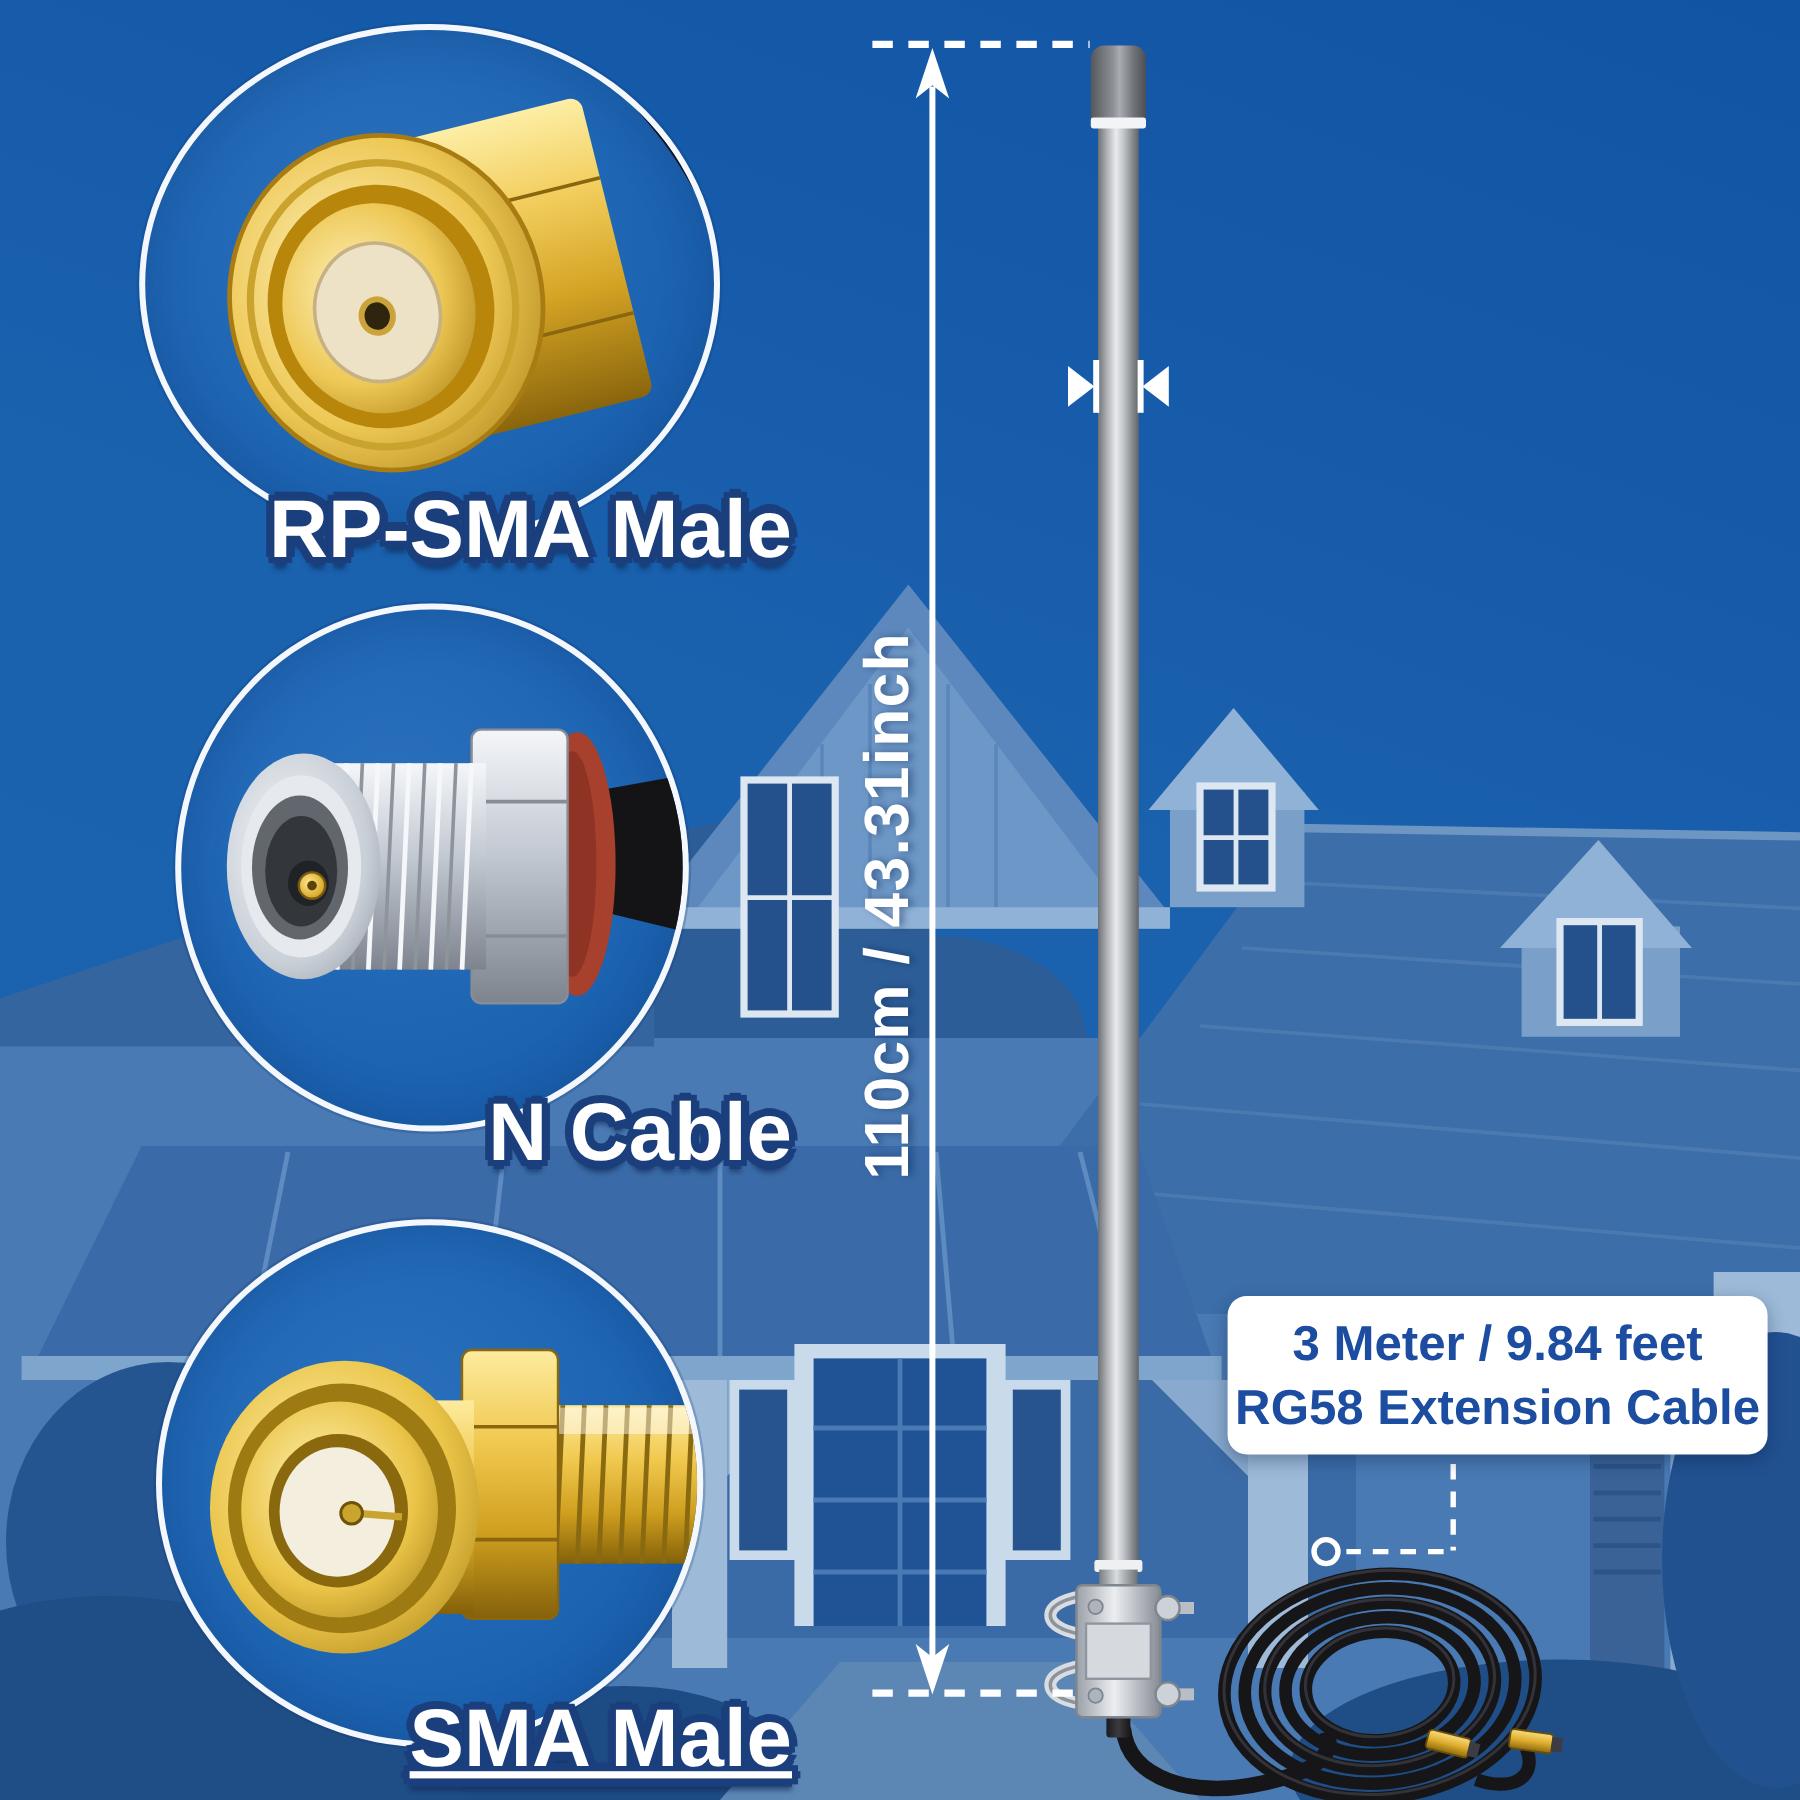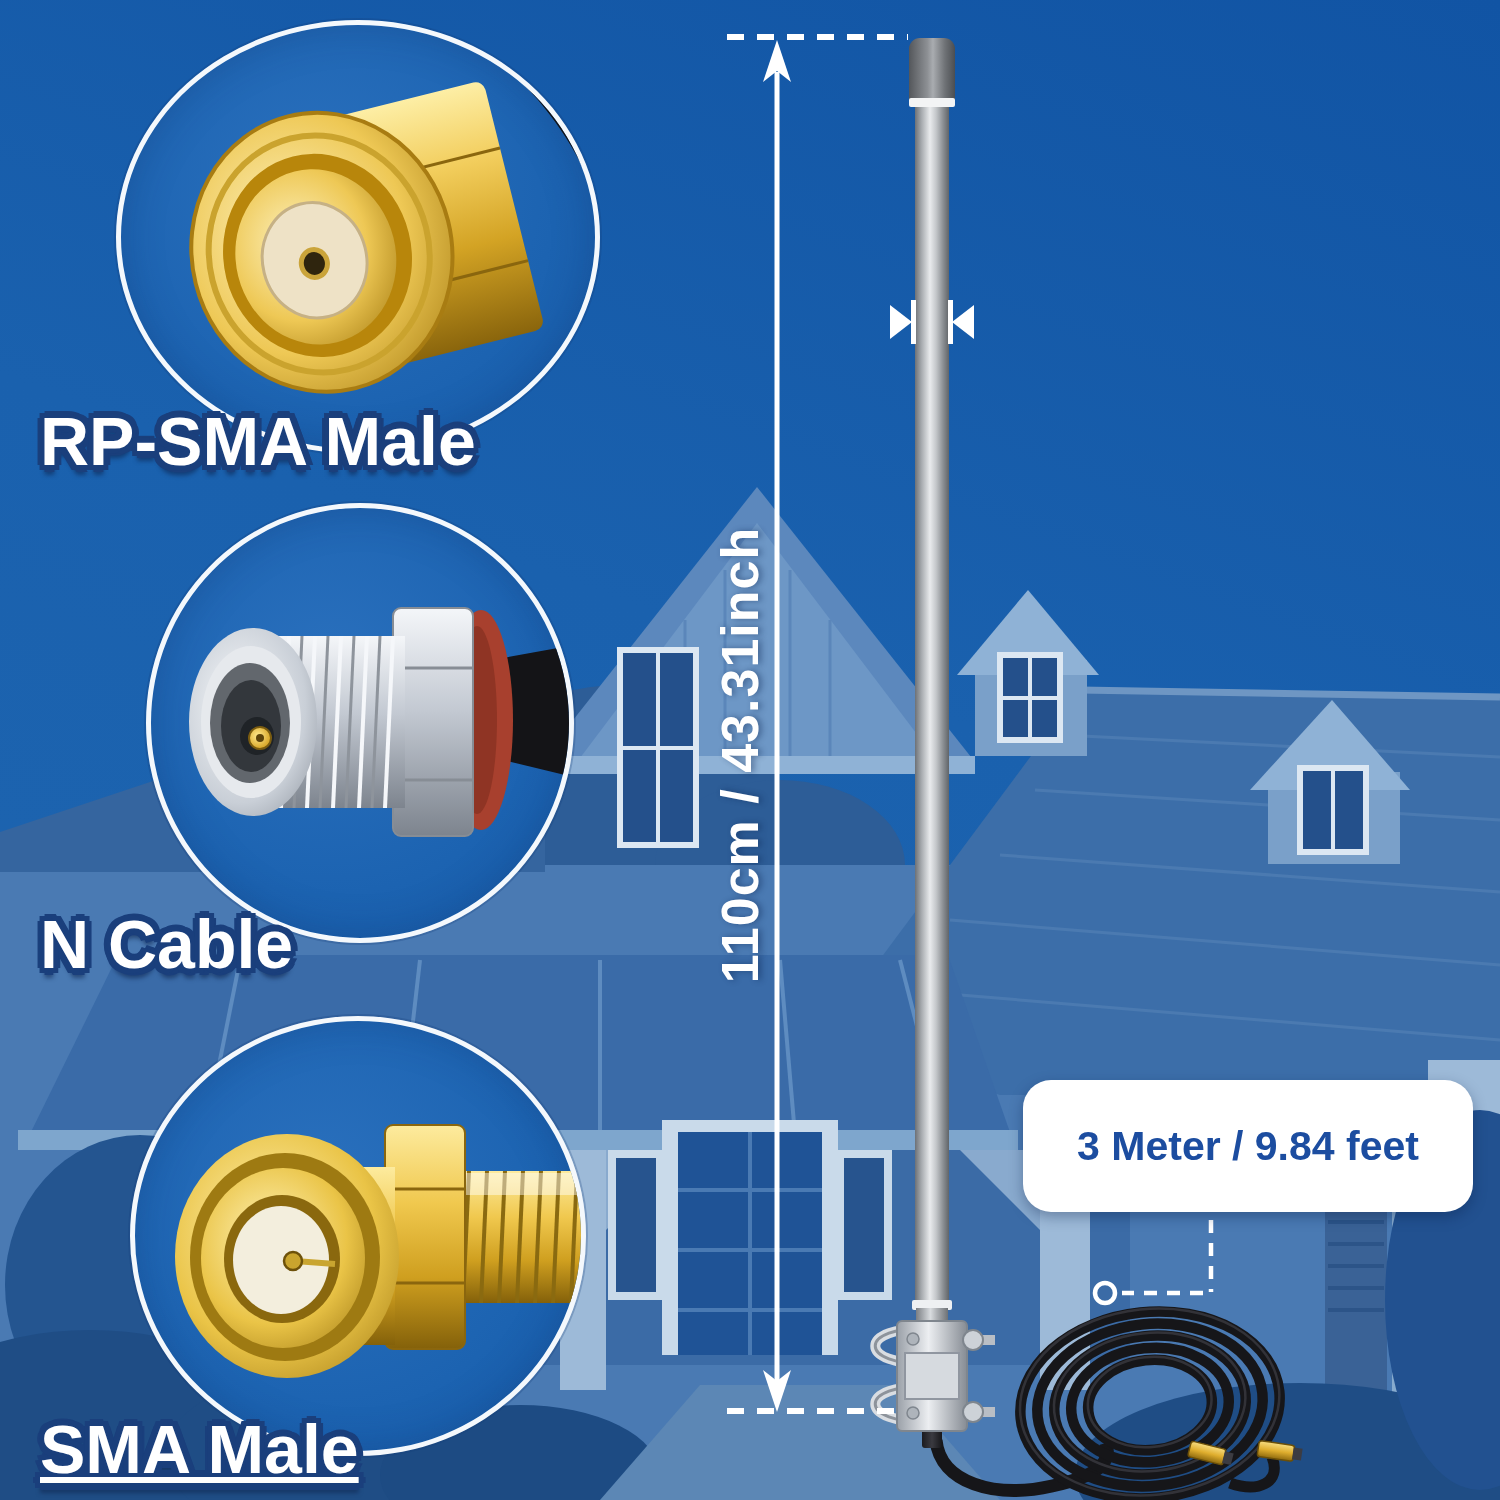--- a/index.html
+++ b/index.html
@@ -11,21 +11,21 @@
   .abs{position:absolute;}
   svg{display:block;}
   
   .conn-circle{
     position:absolute;border:5px solid #f4f8fc;border-radius:50%;
     background:radial-gradient(circle at 42% 38%, #2a70bd 0%, #1c63b1 62%, #175ba9 100%);
     overflow:hidden;box-shadow:0 0 0 2px rgba(20,60,120,.25), inset 0 0 40px rgba(10,40,90,.25);
   }
   .conn-circle svg{width:100%;height:100%;}
   .conn-label{
-    position:absolute;text-align:left;color:#fff;font-weight:bold;font-size:68px;
+    position:absolute;text-align:right;color:#fff;font-weight:bold;font-size:68px;
     letter-spacing:0px;white-space:nowrap;
     text-shadow:
       -5px -5px 0 #1a3f7c, 5px -5px 0 #1a3f7c, -5px 5px 0 #1a3f7c, 5px 5px 0 #1a3f7c,
       -7px 0 0 #1a3f7c, 7px 0 0 #1a3f7c, 0 -7px 0 #1a3f7c, 0 7px 0 #1a3f7c,
       0 10px 4px rgba(12,35,75,.55);
   }
   
   .antenna-rod{
     left:915px;top:106px;width:34px;height:1200px;
     background:linear-gradient(90deg,#6d7176 0%,#a9adb1 20%,#e9ebed 44%,#c4c7ca 62%,#8d9195 82%,#606468 100%);
@@ -48,21 +48,21 @@
   
   .dim-text{
     position:absolute;color:#fff;font-weight:bold;white-space:nowrap;
     text-shadow:0 3px 6px rgba(10,35,80,.45);
   }
   .len-text{left:740px;top:755px;font-size:52px;letter-spacing:1px;
     transform:translate(-50%,-50%) rotate(-90deg);}
   .dia-text{left:985px;top:292px;font-size:54px;}
   
   .cable-box{
-    left:1023px;top:1080px;width:450px;height:132px;background:#ffffff;border-radius:28px;
+    left:1023px;top:1080px;width:450px;height:132px;background:#ffffff;border-radius:16px;
     box-shadow:0 5px 14px rgba(8,30,70,.35);
     display:flex;flex-direction:column;justify-content:center;align-items:center;
   }
   .cable-box div{color:#1c4da0;font-weight:bold;font-size:41px;line-height:1.32;white-space:nowrap;}
 </style>
 </head>
 <body>
 
 <div class="canvas">
 
@@ -240,20 +240,21 @@
       <path d="M 1211 1220 L 1211 1292" stroke-width="4.5" stroke-dasharray="13 10"></path>
       <path d="M 1203 1293 L 1122 1293" stroke-width="4.5" stroke-dasharray="13 10"></path>
       <circle cx="1105" cy="1293" r="10" stroke-width="4.5"></circle>
     </g>
   </svg>
 
   <div class="dim-text len-text" style="z-index:6;">110cm / 43.31inch</div>
 
   <div class="abs cable-box" style="z-index:7;">
     <div>3 Meter / 9.84 feet</div>
+    <div>RG58 Extension Cable</div>
   </div>
 
   <div class="conn-circle" style="left:116px;top:20px;width:474px;height:424px;z-index:5;">
     <svg viewBox="0 0 474 424">
       <defs>
         <radialGradient id="g1face" cx="0.4" cy="0.4" r="0.8">
           <stop offset="0" stop-color="#fdf2c0"></stop>
             <stop offset="0.55" stop-color="#eec855"></stop>
             <stop offset="1" stop-color="#a57c12"></stop>
         </radialGradient>

